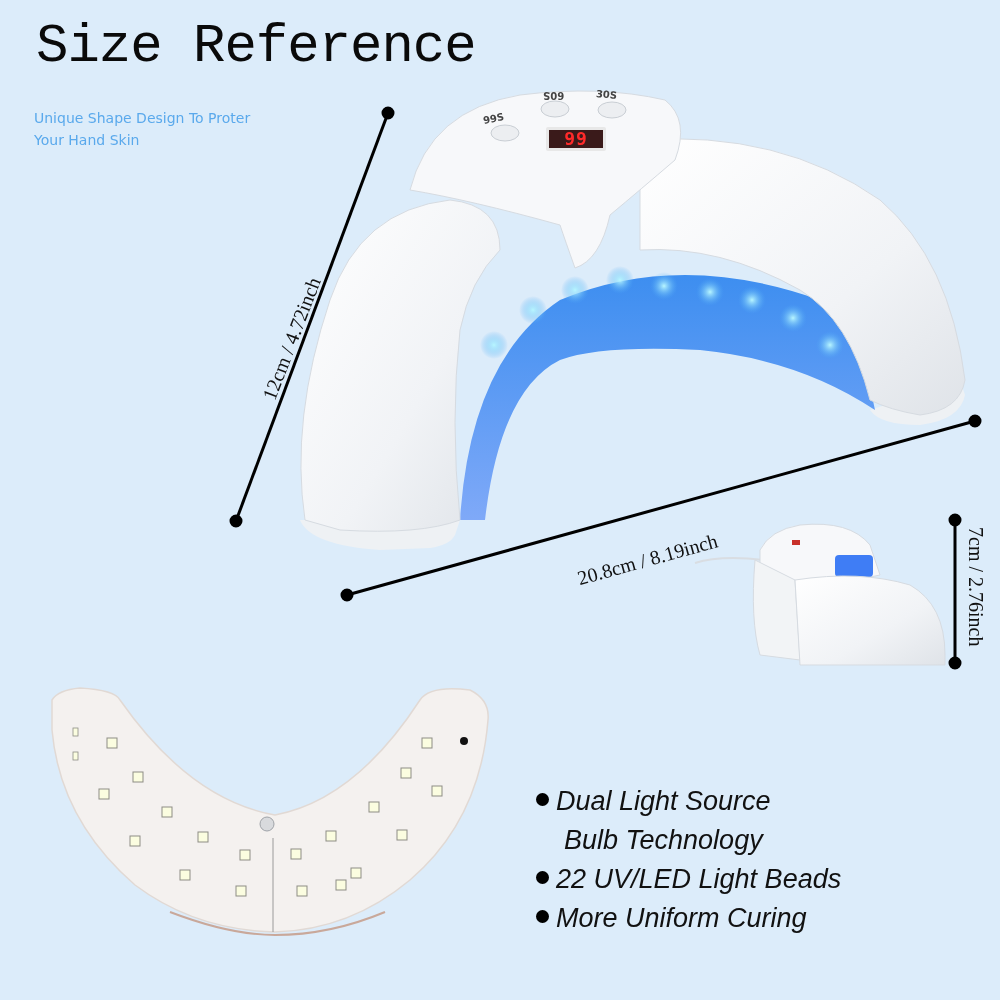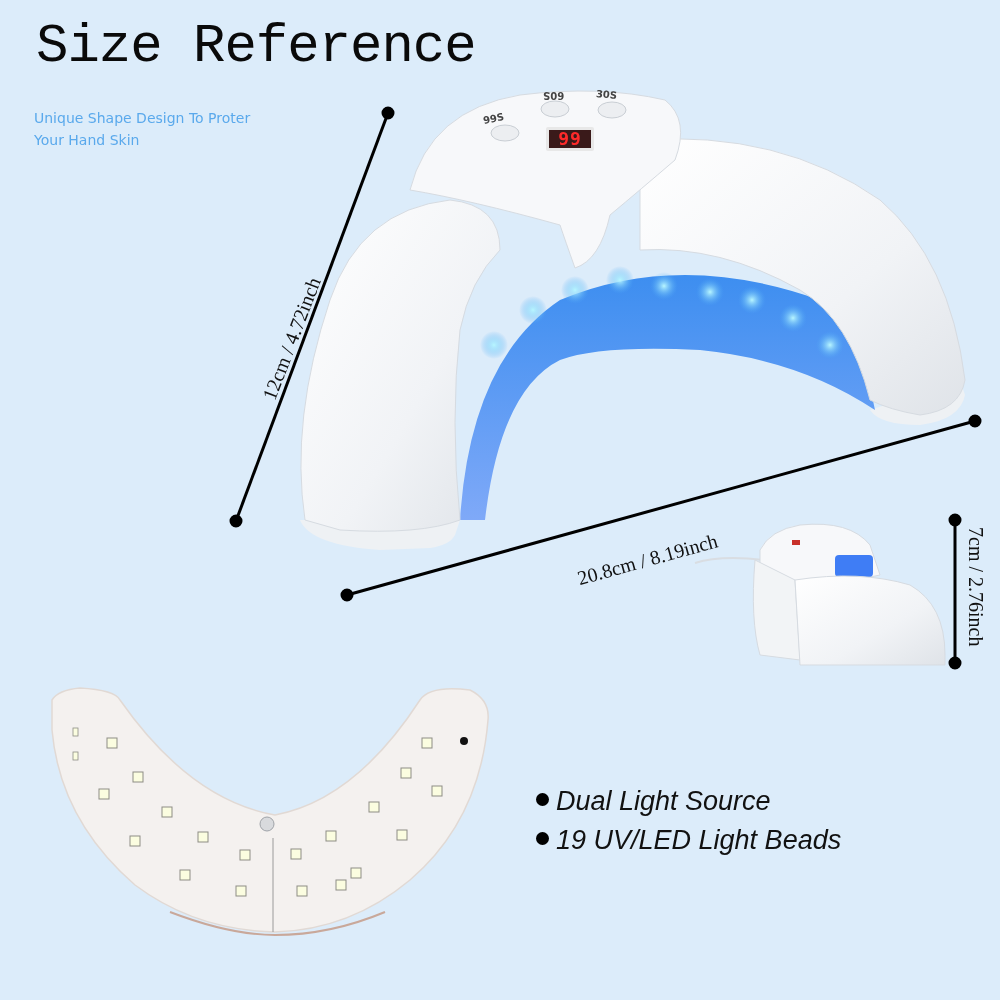--- a/index.html
+++ b/index.html
@@ -9,21 +9,21 @@
     .subtitle { position: absolute; left: 34px; color: #5aa9ec; font-size: 14px; font-family: "DejaVu Sans", sans-serif; }
     .sub1 { top: 110px; }
     .sub2 { top: 132px; }
     .dim-label { position: absolute; font-family: "Liberation Serif", serif; font-size: 20px; color: #111; white-space: nowrap; transform-origin: 0 0; }
     .features { position: absolute; left: 536px; top: 734px; margin-top: 48px; }
     .feat { display: flex; align-items: baseline; font-style: italic; font-size: 27px; color: #111; line-height: 39px; font-family: "Liberation Sans", sans-serif; }
     .bullet { display: inline-block; width: 13px; height: 13px; background: #000; border-radius: 50%; margin-right: 7px; transform: translateY(-4px); }
     .feat-cont { padding-left: 28px; }
     svg { position: absolute; left: 0; top: 0; }
     .btn-label { position: absolute; font-size: 10px; color: #444; font-weight: bold; font-family: "DejaVu Sans", sans-serif; }
-    .display { position: absolute; left: 546px; top: 127px; width: 48px; height: 24px; background: #3a1a1a; border: 3px solid #e8e8e8; border-radius: 2px; color: #ff2a2a; font-family: "DejaVu Sans Mono", monospace; font-size: 18px; font-weight: bold; line-height: 18px; text-align: center; letter-spacing: 1px; }
+    .display { position: absolute; left: 546px; top: 127px; width: 60px; height: 24px; background: #3a1a1a; border: 3px solid #e8e8e8; border-radius: 2px; color: #ff2a2a; font-family: "DejaVu Sans Mono", monospace; font-size: 18px; font-weight: bold; line-height: 18px; text-align: center; letter-spacing: 1px; }
   </style>
 </head>
 <body>
 
 <div class="title">Size Reference</div>
 <div class="subtitle sub1">Unique Shape Design To Proter</div>
 <div class="subtitle sub2">Your Hand Skin</div>
 
 <svg width="1000" height="1000" viewBox="0 0 1000 1000">
   <defs>
@@ -134,17 +134,24 @@
 
 <div class="dim-label" style="left:258px; top:395px; transform:rotate(-69deg);">12cm / 4.72inch</div>
 <div class="dim-label" style="left:575px; top:568px; transform:rotate(-15.5deg);">20.8cm / 8.19inch</div>
 <div class="dim-label" style="left:987px; top:527px; transform:rotate(90deg);">7cm / 2.76inch</div>
 
 <div class="features">
   <div class="feat">
     <span class="bullet"></span>
     <span>Dual Light Source</span>
   </div>
+  <div class="feat feat-cont">
+    <span>Bulb Technology</span>
+  </div>
   <div class="feat">
     <span class="bullet"></span>
-    <span>19 UV/LED Light Beads</span>
+    <span>22 UV/LED Light Beads</span>
+  </div>
+  <div class="feat">
+    <span class="bullet"></span>
+    <span>More Uniform Curing</span>
   </div>
 </div>
 
 </body></html>

